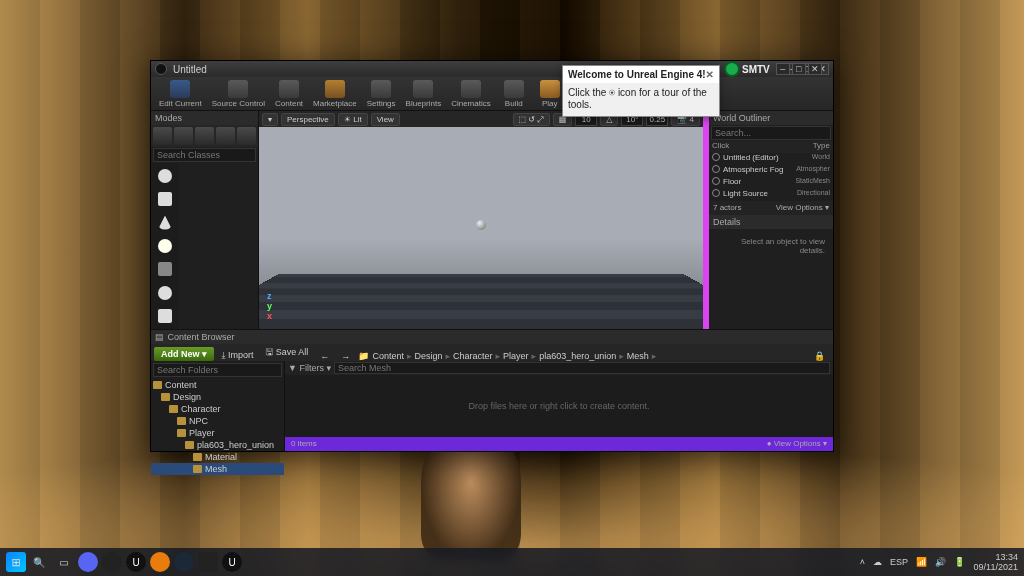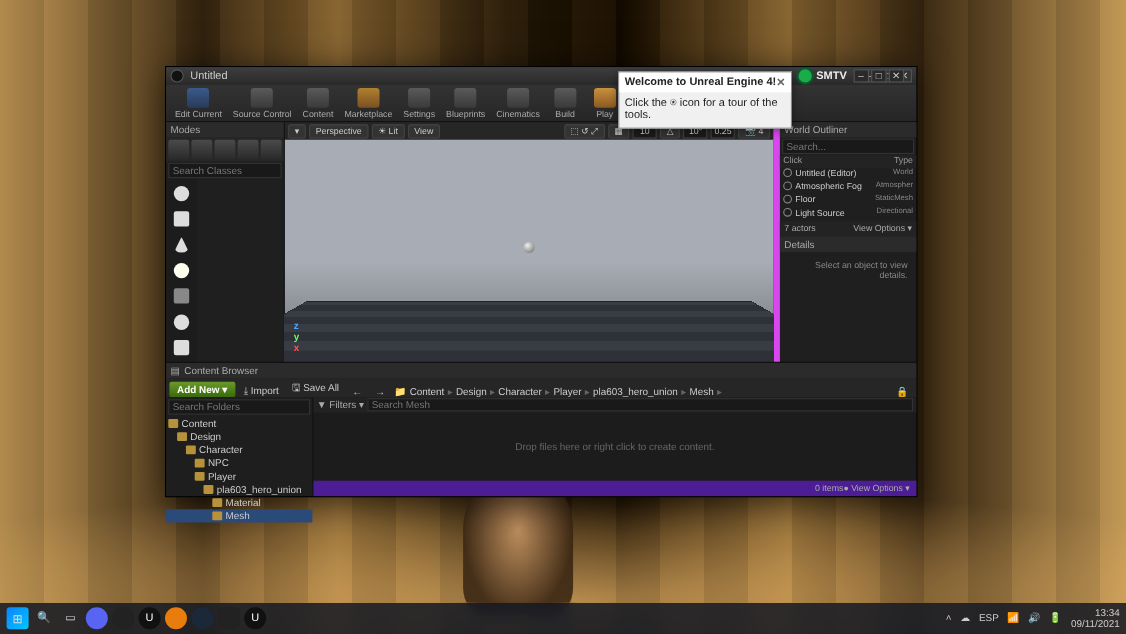--- a/index.html
+++ b/index.html
@@ -75,21 +75,21 @@
 .tree .search{margin:2px}
 .tnode{padding:0 2px;height:12px;line-height:12px;font-size:9px;color:#ccc;white-space:nowrap;display:flex;align-items:center}
 .tnode .fld{width:9px;height:8px;background:#b8923a;margin-right:3px;border-radius:1px}
 .tnode.d1{padding-left:10px}.tnode.d2{padding-left:18px}.tnode.d3{padding-left:26px}
 .tnode.d4{padding-left:34px}.tnode.d5{padding-left:42px}
 .tnode.sel{background:#2a4a7a}
 .assets{flex:1;display:flex;flex-direction:column}
 .filter-row{height:14px;display:flex;align-items:center;gap:3px;padding:0 3px;background:#222;font-size:9px;color:#aaa}
 .filter-row input{flex:1;height:12px;background:#191919;border:1px solid #333;font-size:9px;color:#888;padding:0 3px}
 .drop-area{flex:1;display:flex;align-items:center;justify-content:center;color:#666;font-size:9px}
-.cb-status{height:14px;background:#4c1d95;display:flex;justify-content:flex-end;padding:0 6px;font-size:8px;color:#aaa;line-height:14px}
+.cb-status{height:14px;background:#6d28d9;display:flex;justify-content:space-between;padding:0 6px;font-size:8px;color:#aaa;line-height:14px}
 
 #popup{position:absolute;left:562px;top:65px;width:158px;background:#f0f0f0;border:1px solid #888;font-size:10px;color:#222;
  box-shadow:0 2px 8px rgba(0,0,0,.4)}
 #popup .pt{display:flex;justify-content:space-between;padding:3px 5px;font-weight:bold;background:#fff}
 #popup .pb{padding:4px 5px 6px}
 #popup .px{cursor:pointer;color:#666}
 
 #gamebadge{position:absolute;left:724px;top:60px;height:18px;display:flex;align-items:center;gap:2px}
 #gamebadge .circ{width:16px;height:16px;border-radius:50%;background:#1aab4a;border:2px solid #0a5a2a}
 #gamebadge .txt{color:#eee;font-size:10px;font-weight:bold}

